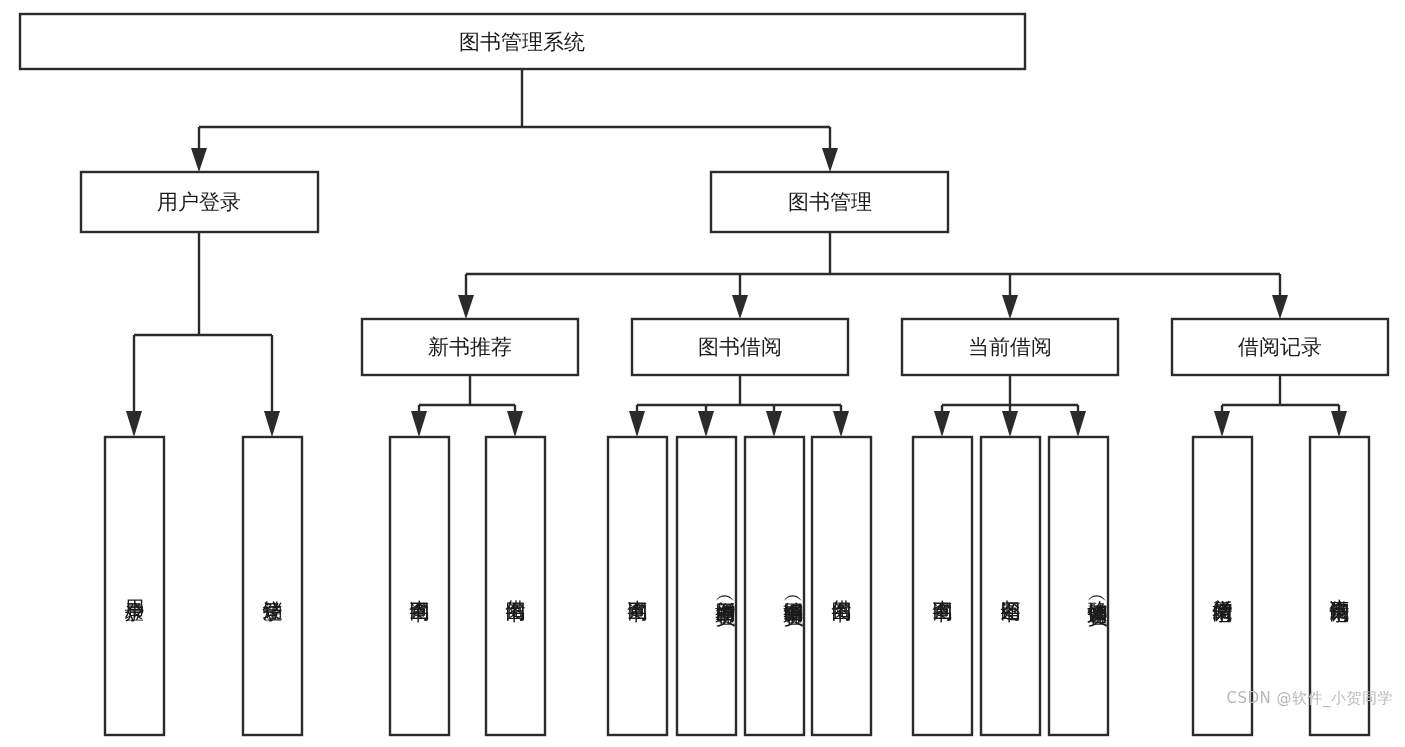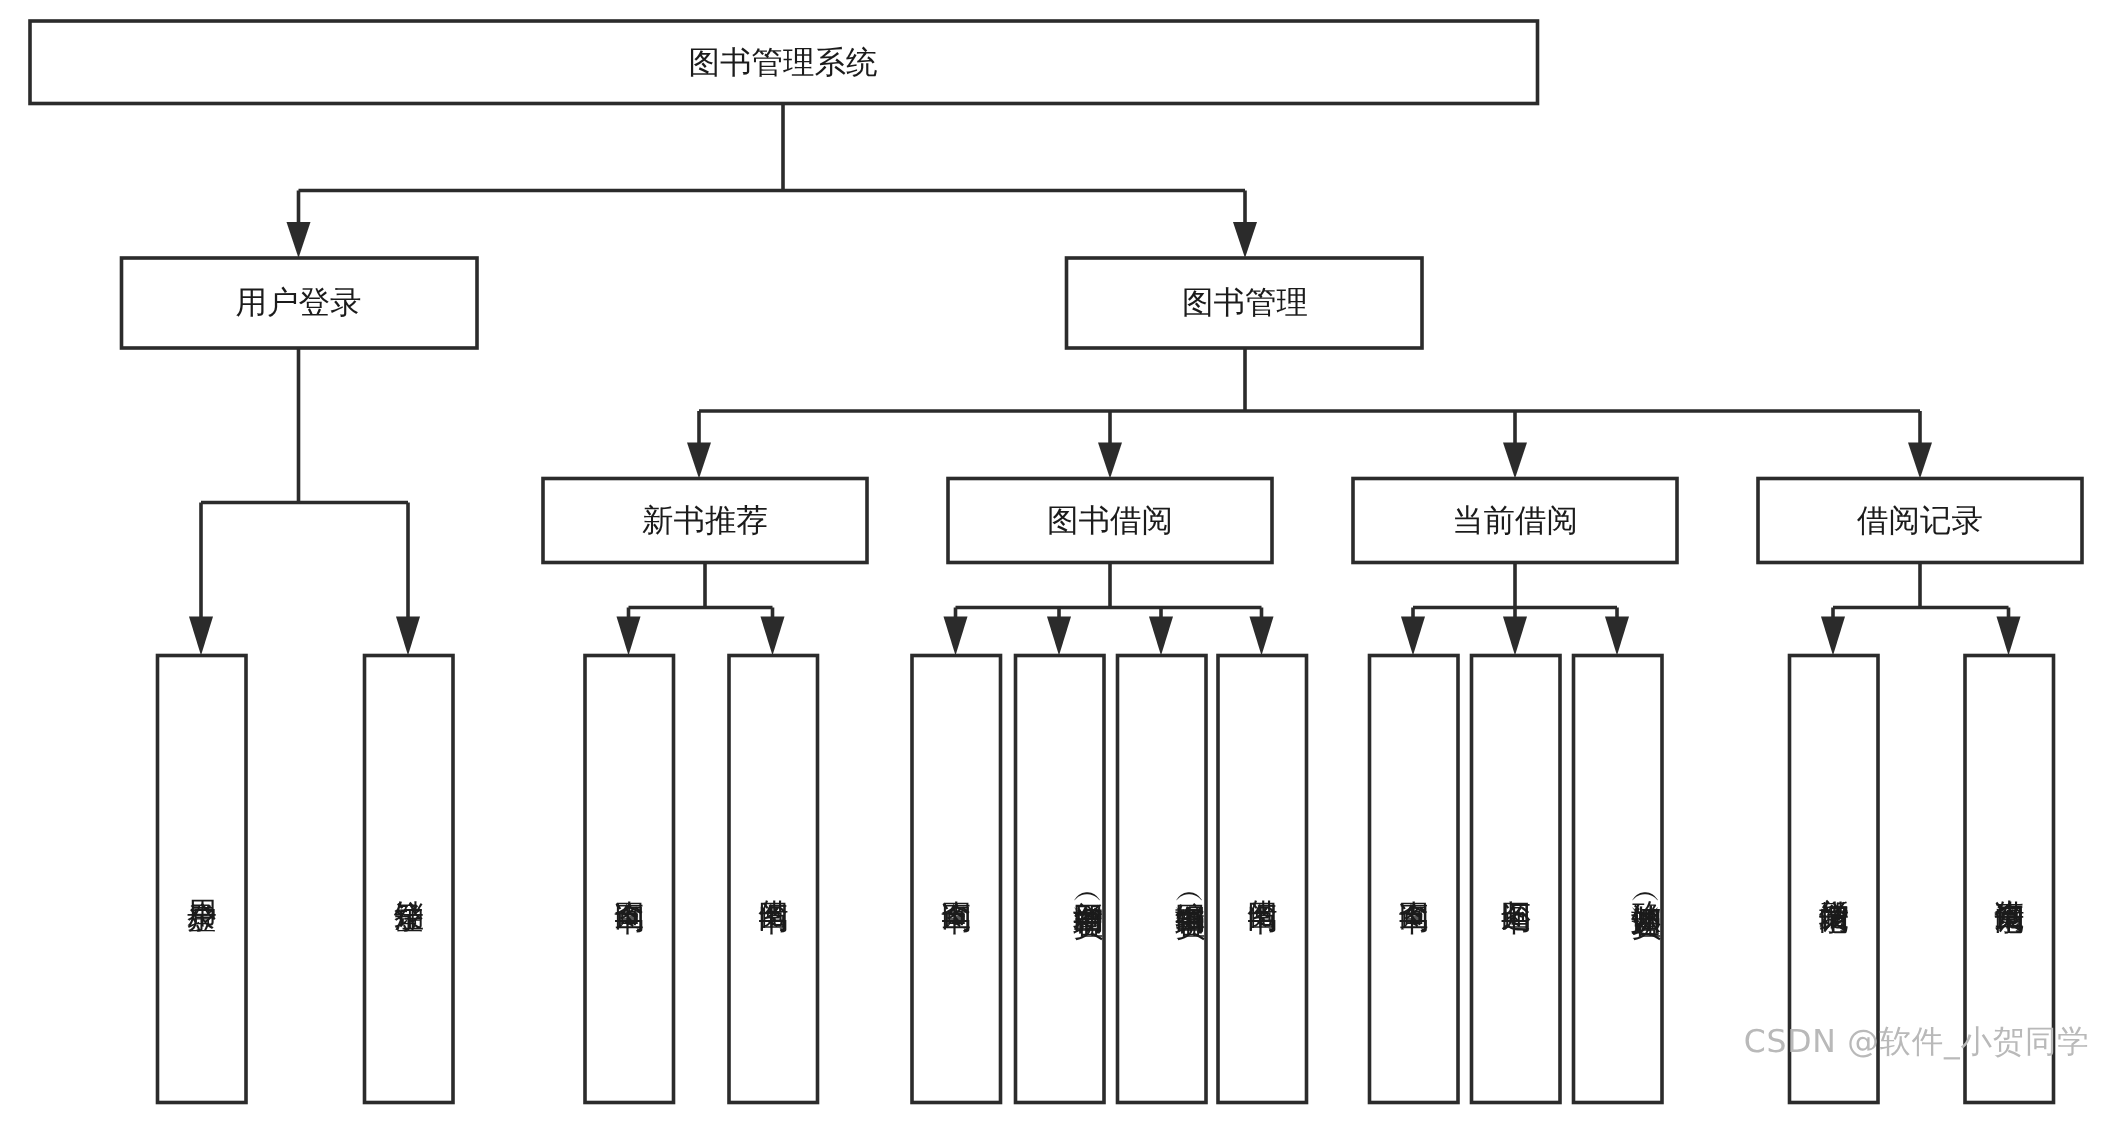--- a/index.html
+++ b/index.html
@@ -64,21 +64,21 @@
     pointer-events: none;
   }
   .vlabel.centered {
     align-items: center;
   }
   .watermark {
     position: absolute;
     right: 12px;
     bottom: 6px;
     font-family: "DejaVu Sans", "Liberation Sans", sans-serif;
-    font-size: 21px;
+    font-size: 15px;
     color: #b9b9b9;
     letter-spacing: 0.5px;
     white-space: nowrap;
   }
 </style>
 </head>
 <body>
 
 <div id="diagram-root">
 

